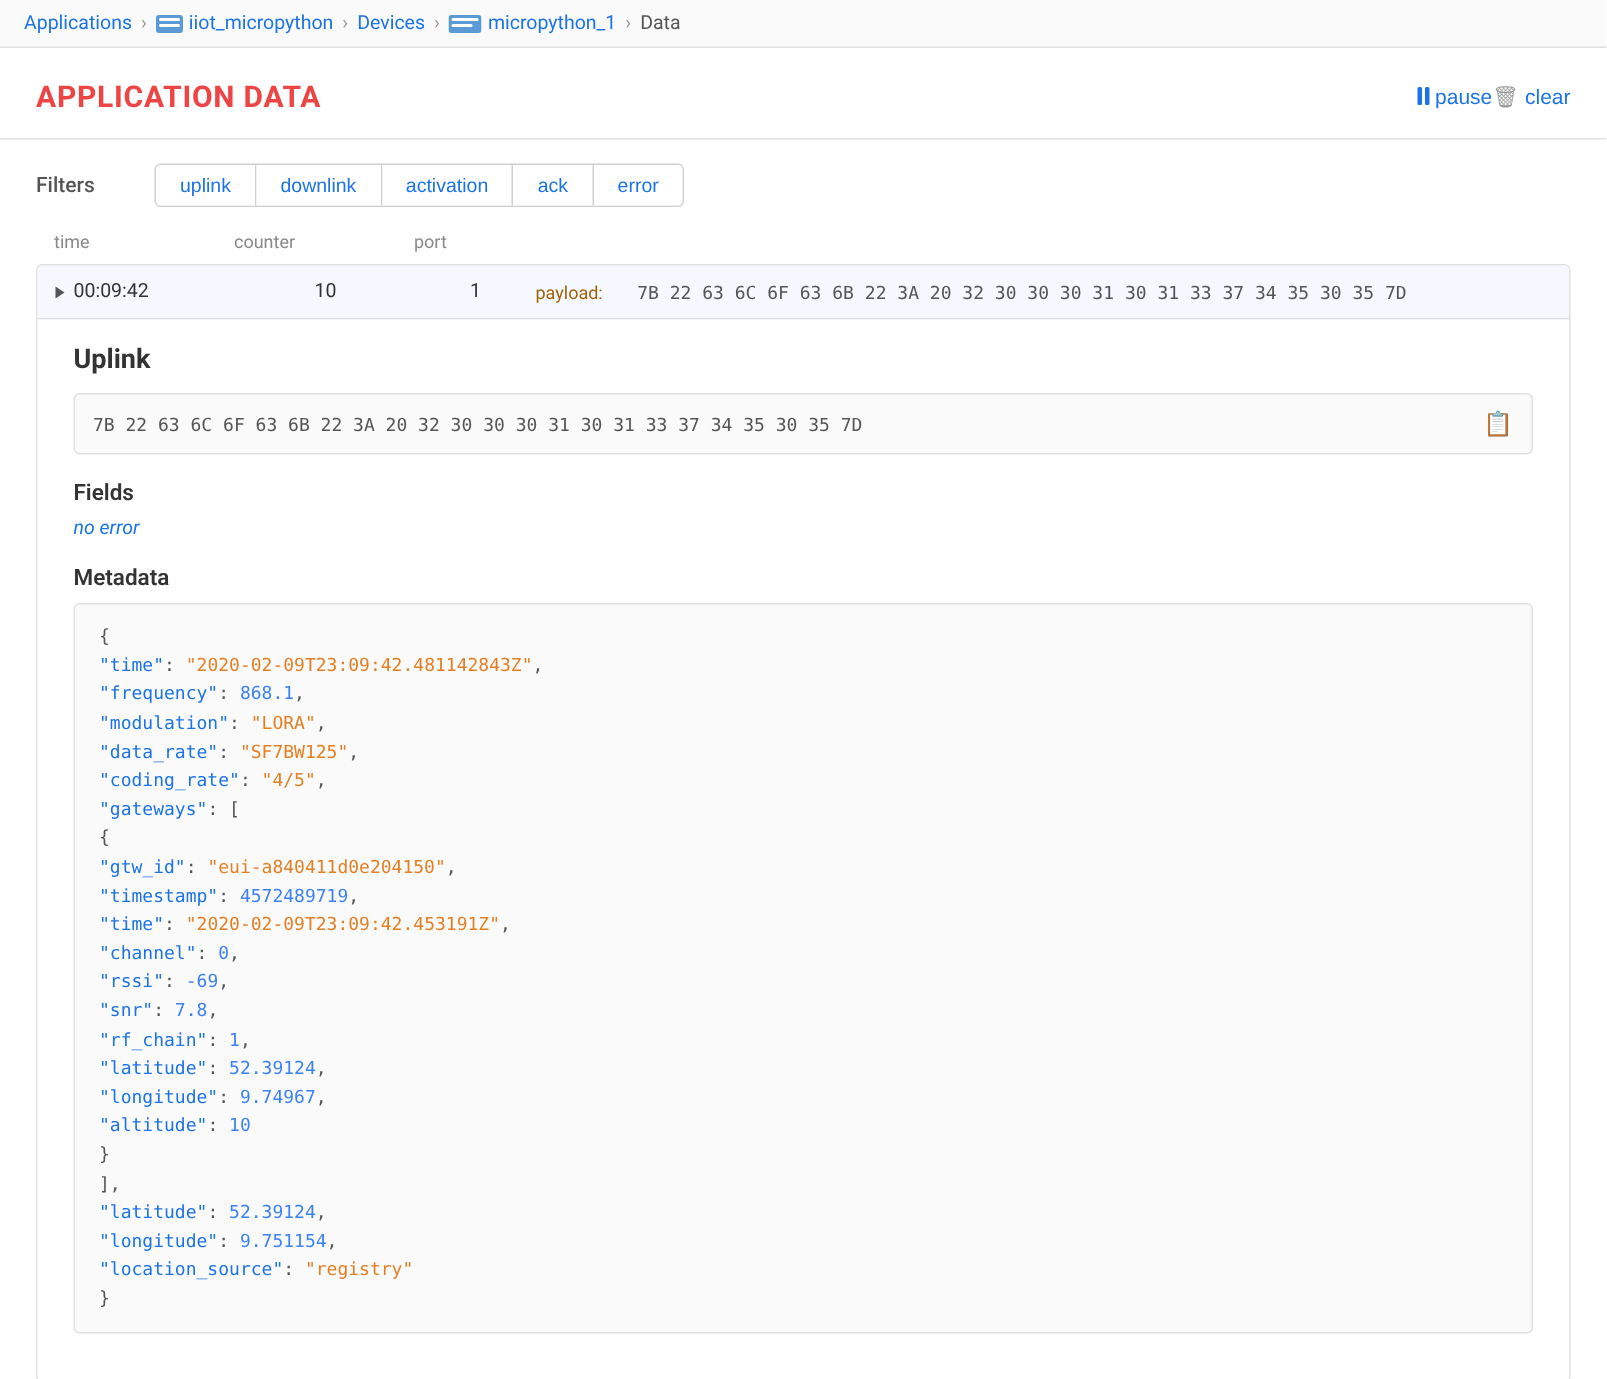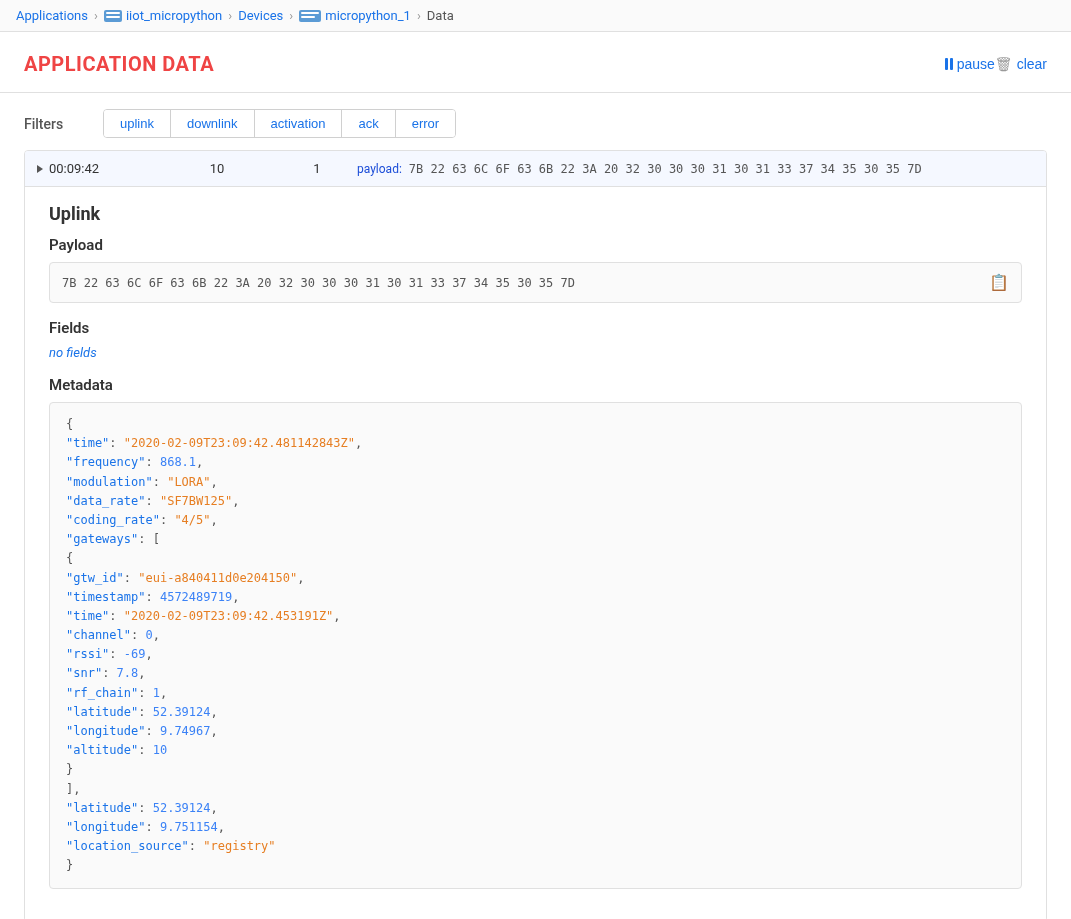--- a/index.html
+++ b/index.html
@@ -71,21 +71,21 @@
       background: #f5f8ff; border-bottom: 1px solid #e0e0e0; cursor: pointer;
     }
     .expand-icon { display: inline-block; width: 0; height: 0; margin-right: 6px; }
     .expand-icon.open {
       border-left: 6px solid #555; border-top: 4px solid transparent; border-bottom: 4px solid transparent;
     }
     .time-val { font-size: 13px; color: #333; display: flex; align-items: center; }
     .counter-val { font-size: 13px; color: #333; text-align: center; }
     .port-val { font-size: 13px; color: #333; text-align: center; }
     .payload-val { font-size: 12px; color: #555; }
-    .payload-label { color: #1d4ed8; margin-right: 4px; }
+    .payload-label { color: #a16207; margin-right: 20px; }
     .payload-hex { font-family: monospace; font-size: 12px; }
 
     
     .expanded-content { padding: 16px 24px; background: #fff; }
     .section-title { font-size: 18px; font-weight: 700; color: #333; margin-bottom: 12px; }
     .sub-title { font-size: 15px; font-weight: 600; color: #333; margin-bottom: 8px; }
     .payload-box {
       border: 1px solid #e0e0e0; border-radius: 4px; padding: 10px 12px;
       font-family: monospace; font-size: 13px; color: #555;
       display: flex; align-items: center; justify-content: space-between;
@@ -156,48 +156,53 @@
     <span class="filters-label">Filters</span>
     <div class="filter-tabs">
       <button class="filter-tab">uplink</button>
       <button class="filter-tab">downlink</button>
       <button class="filter-tab">activation</button>
       <button class="filter-tab">ack</button>
       <button class="filter-tab">error</button>
     </div>
   </div>
 
+  <div class="data-table-header">
+    <span>time</span>
+    <span>counter</span>
+    <span>port</span>
+    <span></span>
+  </div>
 
   <div class="data-panel">
 
     <div class="data-row">
       <span class="time-val">
         <span class="expand-icon open"></span>
         <span>00:09:42</span>
       </span>
       <span class="counter-val">10</span>
       <span class="port-val">1</span>
       <span class="payload-val">
         <span class="payload-label">payload:</span>
         <span class="payload-hex">7B 22 63 6C 6F 63 6B 22 3A 20 32 30 30 30 31 30 31 33 37 34 35 30 35 7D</span>
       </span>
     </div>
 
     <div class="expanded-content">
       <div class="section-title">Uplink</div>
 
-      <div class="sub-title">Payload</div>
       <div class="payload-box">
         <span class="payload-hex">7B 22 63 6C 6F 63 6B 22 3A 20 32 30 30 30 31 30 31 33 37 34 35 30 35 7D</span>
         <span class="copy-icon">📋</span>
       </div>
 
       <div class="fields-section">
         <div class="sub-title">Fields</div>
-        <div class="no-fields">no fields</div>
+        <div class="no-fields">no error</div>
       </div>
 
       <div class="metadata-section">
         <div class="sub-title">Metadata</div>
         <div class="metadata-box">
 <span class="json-brace">{</span>
 <br><span class="json-key">  "time"</span><span class="json-brace">: </span><span class="json-str">"2020-02-09T23:09:42.481142843Z"</span><span class="json-brace">,</span>
 <br><span class="json-key">  "frequency"</span><span class="json-brace">: </span><span class="json-num">868.1</span><span class="json-brace">,</span>
 <br><span class="json-key">  "modulation"</span><span class="json-brace">: </span><span class="json-str">"LORA"</span><span class="json-brace">,</span>
 <br><span class="json-key">  "data_rate"</span><span class="json-brace">: </span><span class="json-str">"SF7BW125"</span><span class="json-brace">,</span>

